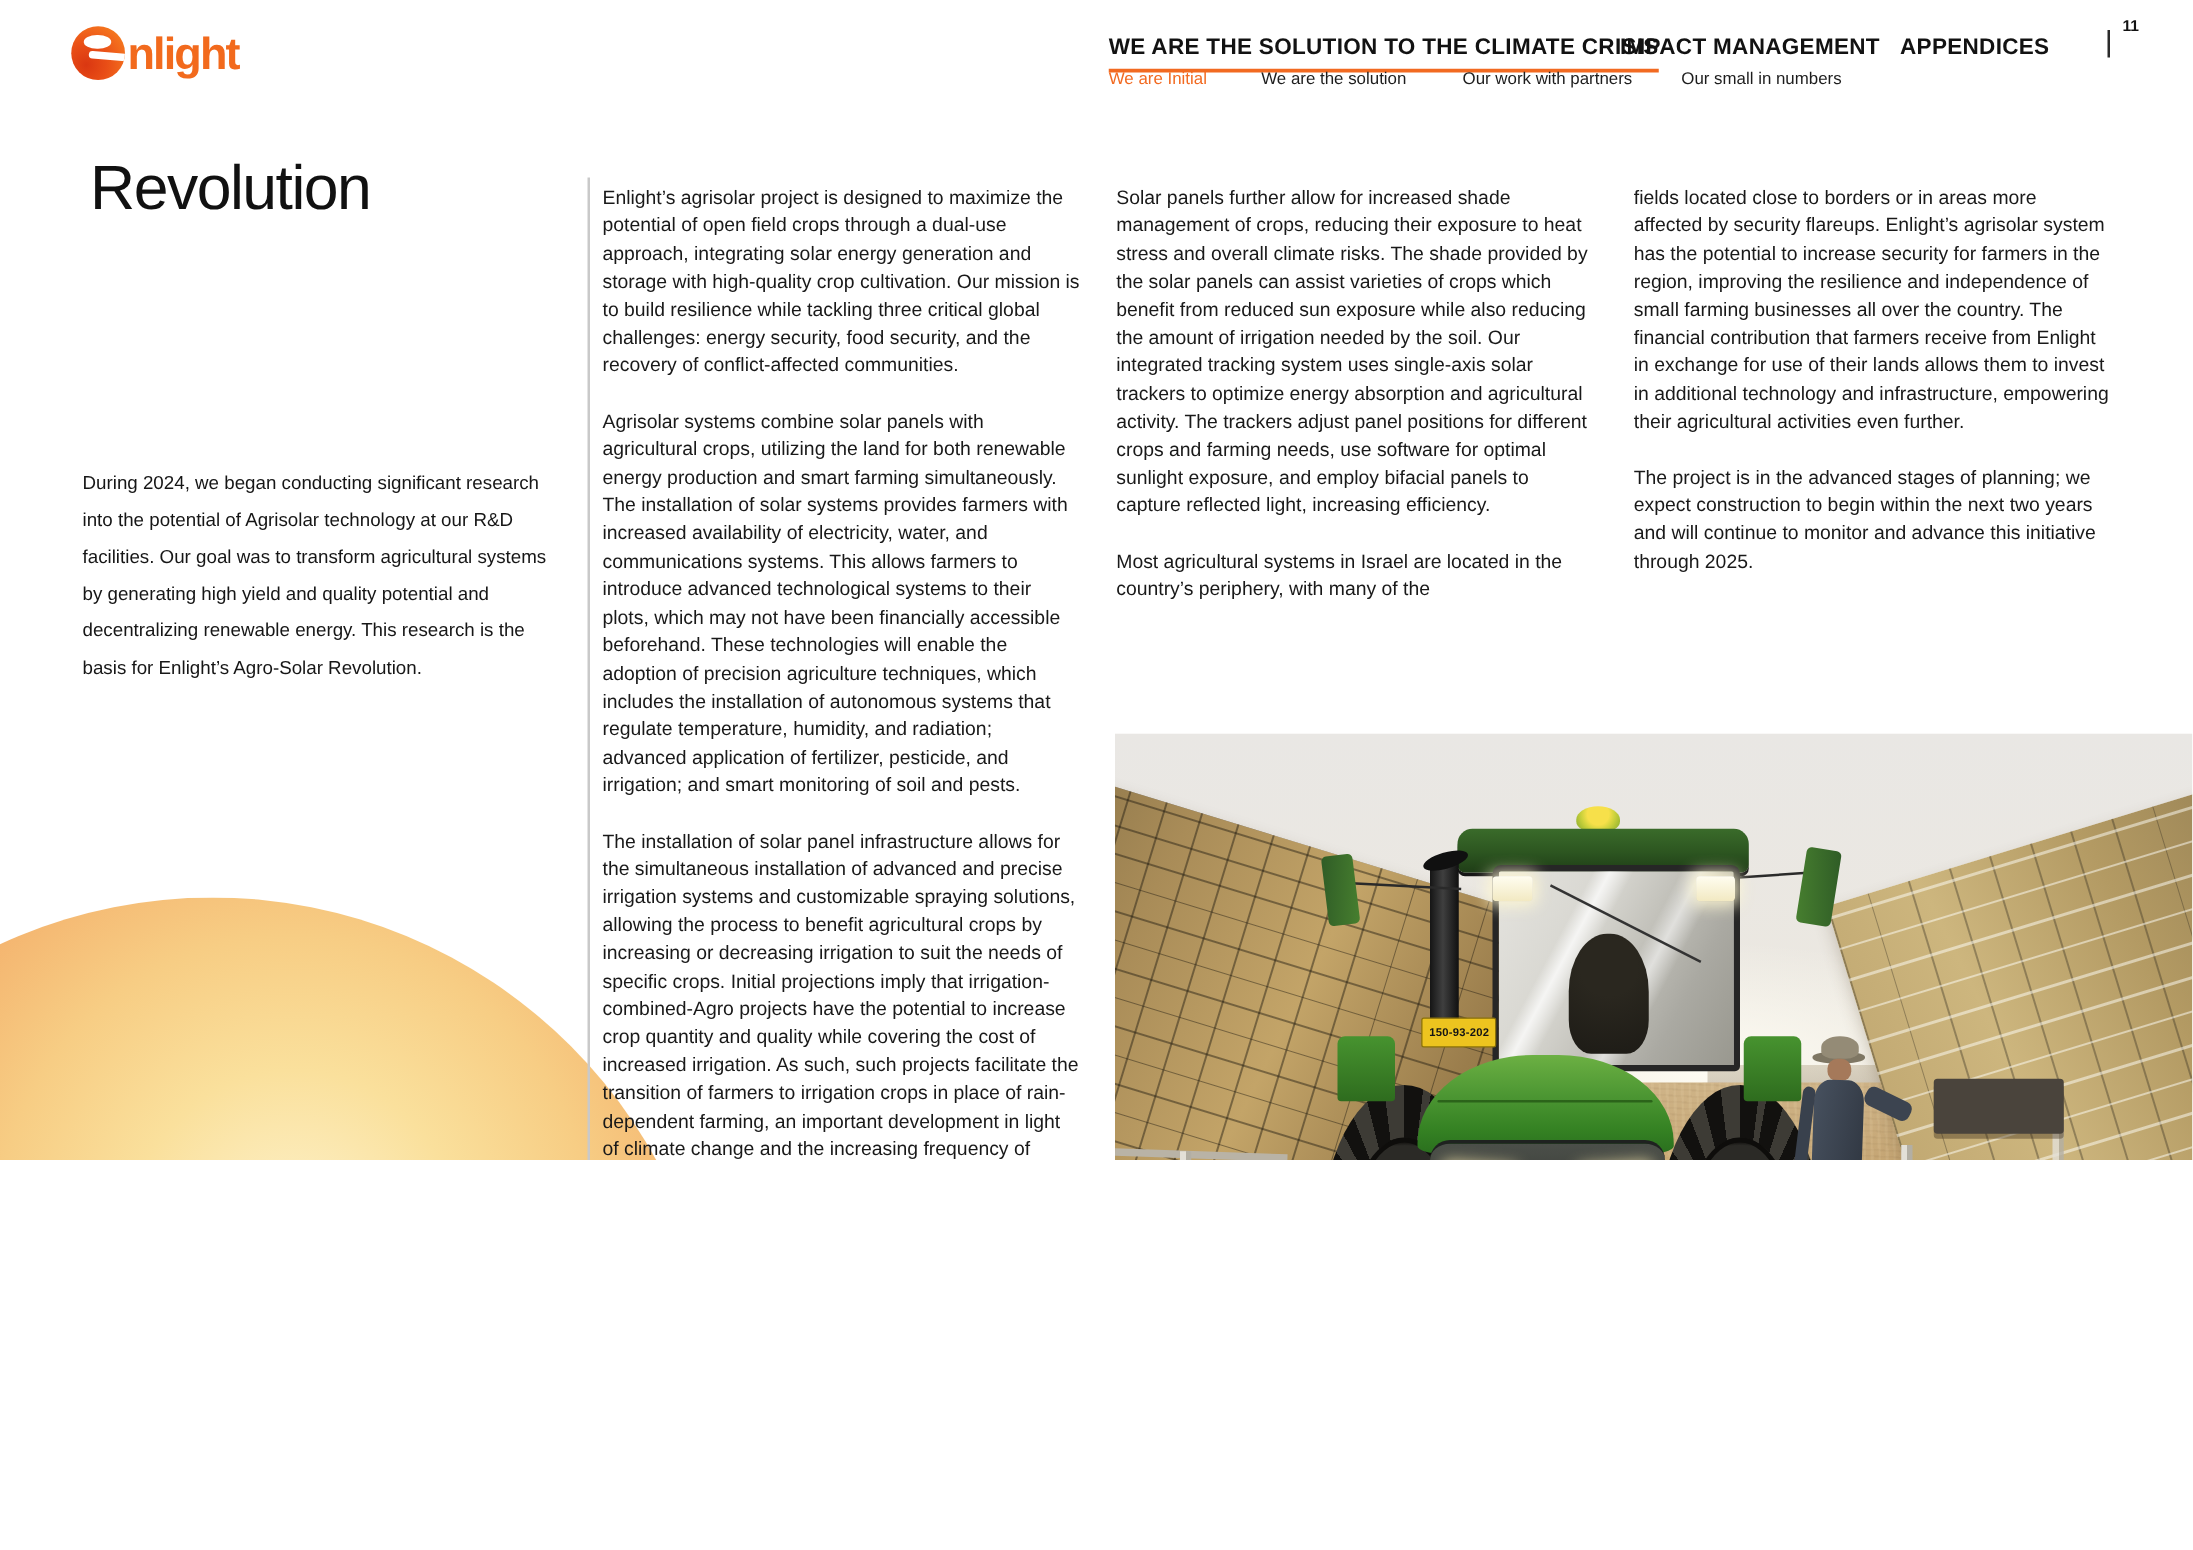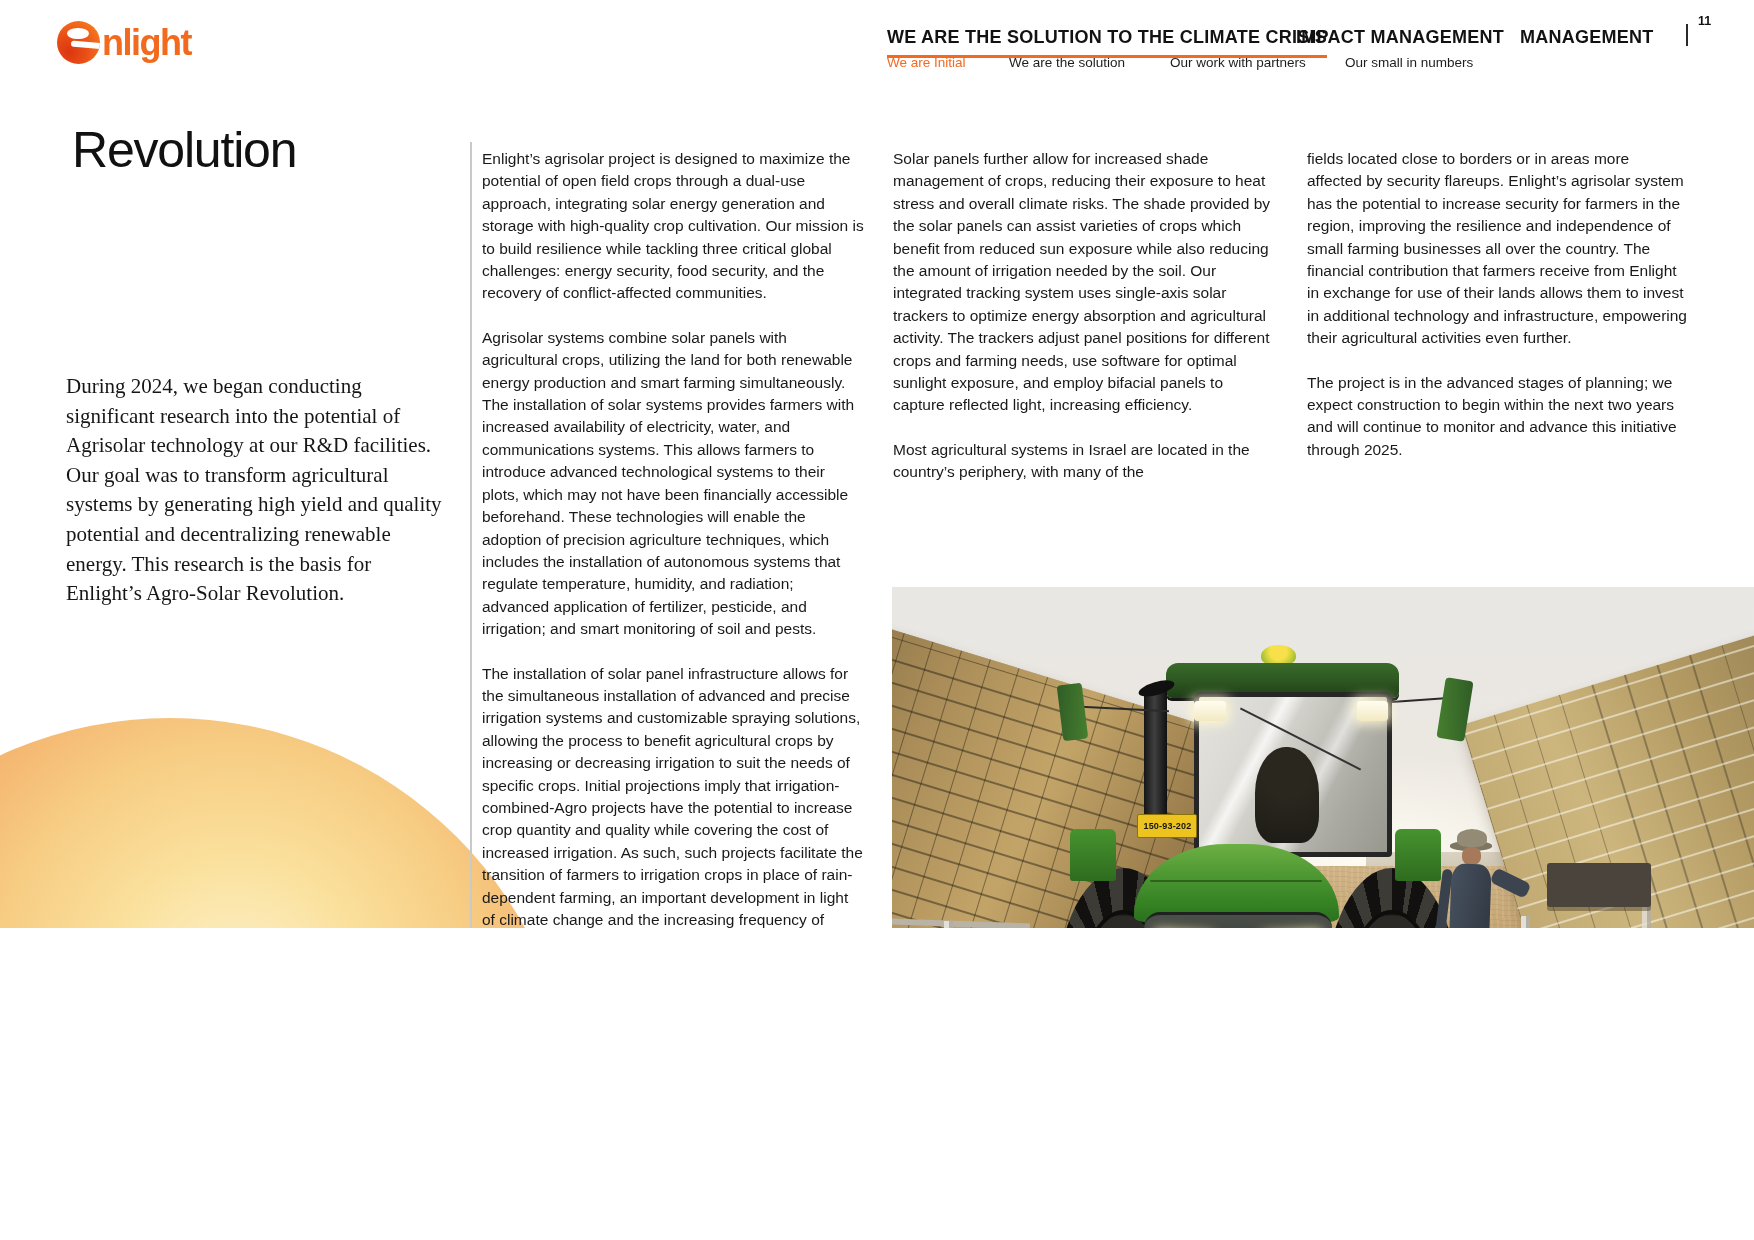--- a/index.html
+++ b/index.html
@@ -25,21 +25,21 @@
   .nm { position:absolute; top:27px; font-size:18px; font-weight:700; letter-spacing:.25px; color:#121212; white-space:nowrap; cursor:pointer; padding-bottom:7px; }
   .nm.active { border-bottom:3px solid #F26A21; }
   .nav-sep { position:absolute; left:1686px; top:24px; width:2px; height:22px; background:#2a2a2a; }
   .page-num { position:absolute; left:1698px; top:14px; font-size:12.5px; font-weight:700; color:#121212; }
   .ns { position:absolute; top:55px; font-size:13.5px; color:#1d1d1d; white-space:nowrap; cursor:pointer; }
   .ns.active { color:#F26A21; }
 
   
   .title { position:absolute; left:72px; top:122px; z-index:2; }
   .title div { font-size:50px; line-height:57px; font-weight:400; letter-spacing:-1.2px; color:#111; }
-  .intro { position:absolute; left:66px; top:372px; width:384px; font-size:21px; line-height:29.6px; color:#161616; z-index:2;font-family:Liberation Serif, serif; }
+  .intro { position:absolute; left:66px; top:372px; width:384px; font-size:15px; line-height:29.6px; color:#161616; z-index:2; }
 
   .vdivider { position:absolute; left:470px; top:142px; width:1.5px; height:970px; background:#c9c9c9; z-index:2; }
 
   .col { position:absolute; top:148px; z-index:2; }
   .col p { font-size:15.5px; line-height:22.4px; color:#191919; margin-bottom:22px; }
   .col1 { left:482px; width:382px; }
   .col2 { left:893px; width:382px; }
   .col3 { left:1307px; width:380px; }
 
   
@@ -176,21 +176,21 @@
   <div class="sun"></div>
 
   <div class="logo">
     <span class="logo-e"></span>
     <span class="logo-word">nlight</span>
   </div>
 
   <nav>
     <span class="nm active" style="left:887px">WE ARE THE SOLUTION TO THE CLIMATE CRISIS</span>
     <span class="nm" style="left:1296px">IMPACT MANAGEMENT</span>
-    <span class="nm" style="left:1520px">MANAGEMENT</span>
+    <span class="nm" style="left:1520px">APPENDICES</span>
     <span class="nav-sep"></span>
     <span class="page-num">11</span>
   </nav>
 
   <nav>
     <span class="ns active" style="left:887px">We are Initial</span>
     <span class="ns" style="left:1009px">We are the solution</span>
     <span class="ns" style="left:1170px">Our work with partners</span>
     <span class="ns" style="left:1345px">Our small in numbers</span>
   </nav>

